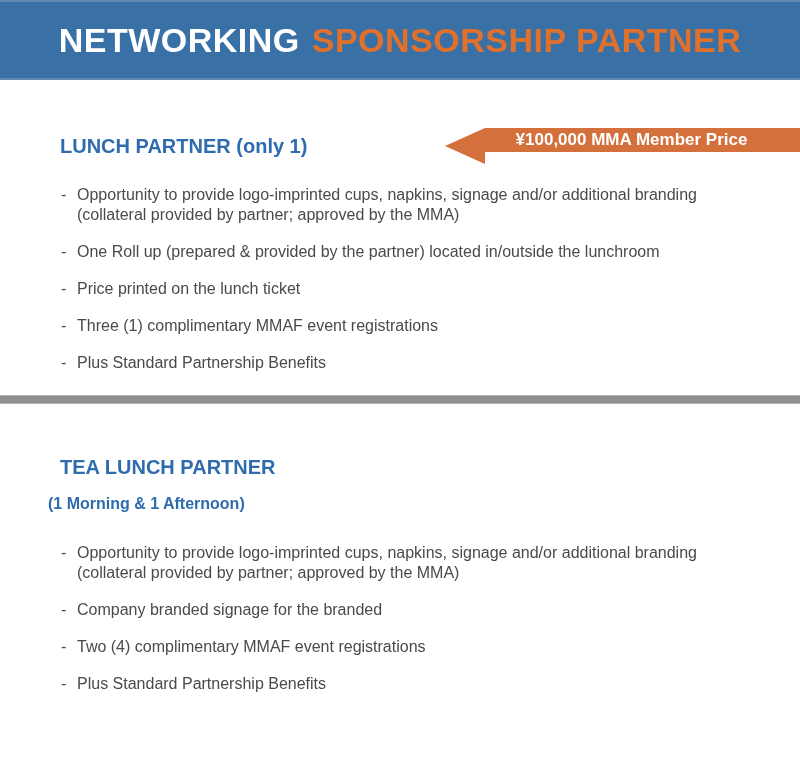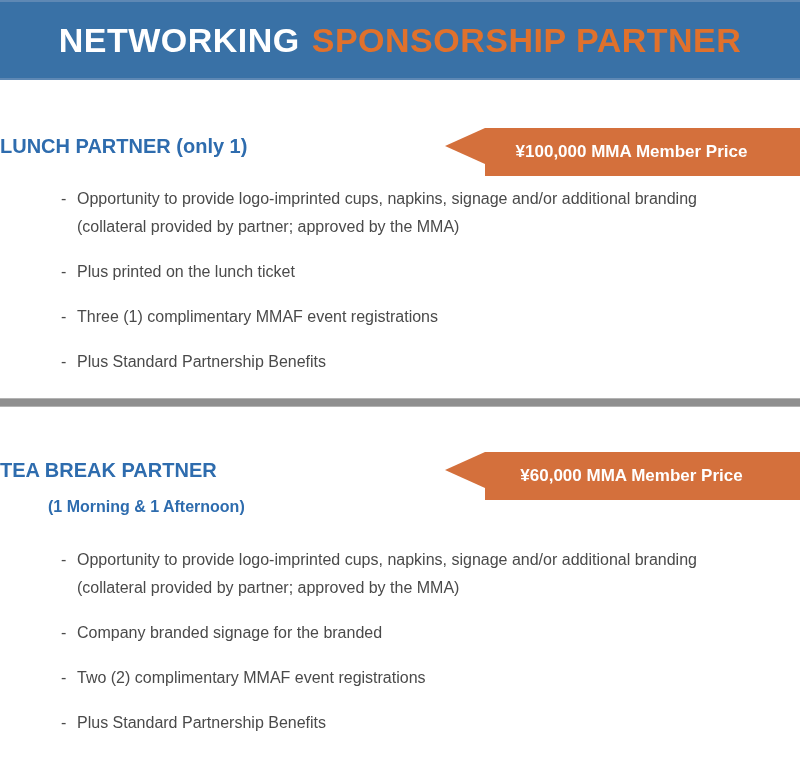--- a/index.html
+++ b/index.html
@@ -45,40 +45,41 @@
 
   
   .section-head {
     position: relative;
     height: 36px;
   }
   .section-head.lunch { margin-top: 48px; }
   .section-head.tea   { margin-top: 45px; }
 
   .section-title {
+    margin-left: 60px;
     line-height: 36px;
     font-size: 20px;
     font-weight: bold;
     color: var(--title-blue);
   }
   .section-subtitle {
     margin: 8px 0 0 48px;
     font-size: 16px;
     font-weight: bold;
     color: var(--title-blue);
     line-height: 22px;
   }
 
   
   .price-banner {
     position: absolute;
     top: 0;
     right: 0;
     width: 315px;
-    height: 48px;
+    height: 24px;
     background: var(--banner-bg);
     display: flex;
     align-items: center;
     justify-content: center;
     padding-right: 22px;
   }
   .banner-arrow-tip {
     position: absolute;
     left: -40px;
     top: 0;
@@ -99,21 +100,21 @@
   .benefits {
     list-style: none;
     margin: 21px 30px 0 60px;
     max-width: 700px;
   }
   .benefits.tea { margin-top: 28px; }
   .benefit-item {
     position: relative;
     padding-left: 17px;
     font-size: 16px;
-    line-height: 28px;
+    line-height: 20px;
     color: var(--body-text);
     margin-bottom: 17px;
   }
   .benefit-item::before {
     content: "-";
     position: absolute;
     left: 1px;
     top: 0;
     color: var(--body-text);
   }
@@ -142,38 +143,35 @@
   <section>
     <div class="section-head lunch">
       <h2 class="section-title">LUNCH PARTNER (only 1)</h2>
       <div class="price-banner">
         <span class="banner-arrow-tip"></span>
         <span class="price-label">¥100,000 MMA Member Price</span>
       </div>
     </div>
     <ul class="benefits lunch">
       <li class="benefit-item">Opportunity to provide logo-imprinted cups, napkins, signage and/or additional branding (collateral provided by partner; approved by the MMA)</li>
-      <li class="benefit-item">Plus printed on the lunch ticket</li>
+      <li class="benefit-item">One Roll up (prepared &amp; provided by the partner) located in/outside the lunchroom</li>
+      <li class="benefit-item">Price printed on the lunch ticket</li>
       <li class="benefit-item">Three (1) complimentary MMAF event registrations</li>
       <li class="benefit-item">Plus Standard Partnership Benefits</li>
     </ul>
   </section>
 
   <div class="section-divider"></div>
 
   <section>
     <div class="section-head tea">
-      <h2 class="section-title">TEA BREAK PARTNER</h2>
-      <div class="price-banner">
-        <span class="banner-arrow-tip"></span>
-        <span class="price-label">¥60,000 MMA Member Price</span>
-      </div>
+      <h2 class="section-title">TEA LUNCH PARTNER</h2>
     </div>
     <h2 class="section-subtitle">(1 Morning &amp; 1 Afternoon)</h2>
     <ul class="benefits tea">
       <li class="benefit-item">Opportunity to provide logo-imprinted cups, napkins, signage and/or additional branding (collateral provided by partner; approved by the MMA)</li>
       <li class="benefit-item">Company branded signage for the branded</li>
-      <li class="benefit-item">Two (2) complimentary MMAF event registrations</li>
+      <li class="benefit-item">Two (4) complimentary MMAF event registrations</li>
       <li class="benefit-item">Plus Standard Partnership Benefits</li>
     </ul>
   </section>
 
 </div>
 
 </body></html>

